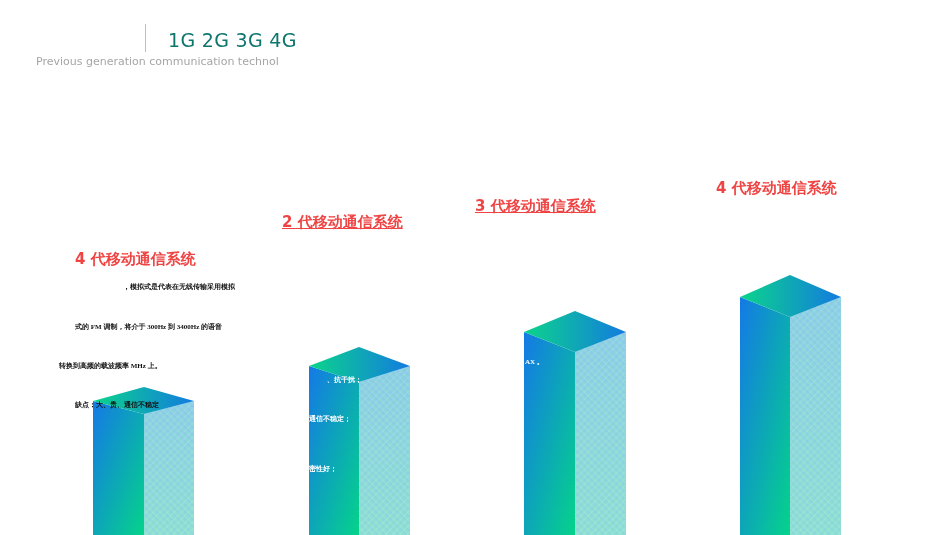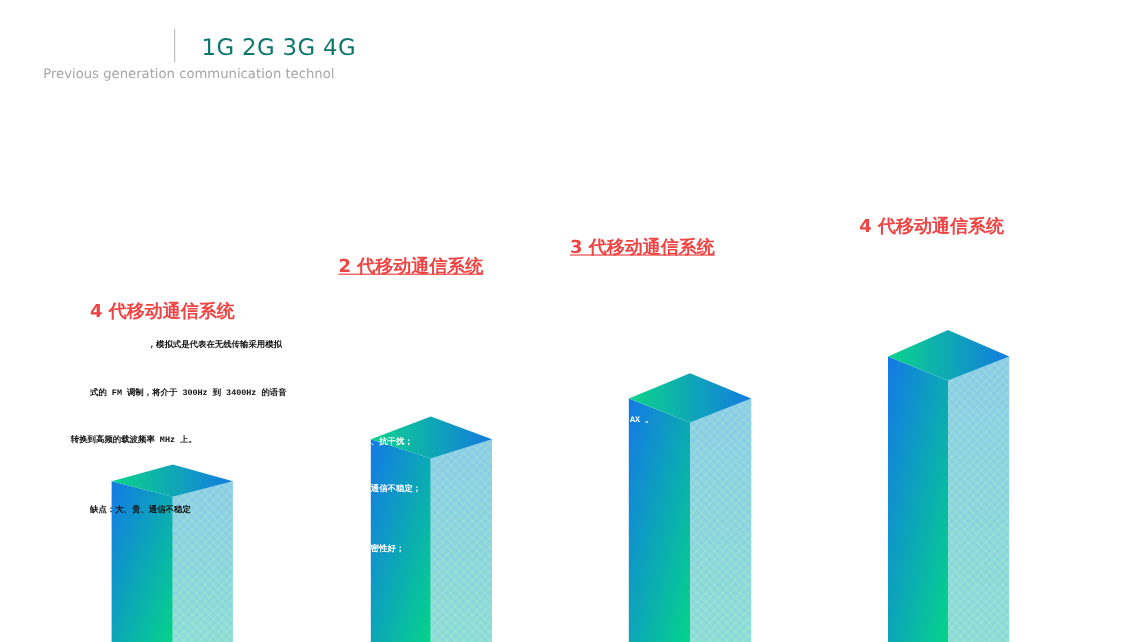--- a/index.html
+++ b/index.html
@@ -2,22 +2,22 @@
 <html><head>
 <meta charset="utf-8">
 <style>
   html, body { margin:0; padding:0; }
   body { width:950px; height:535px; background:#ffffff; position:relative; overflow:hidden;
          font-family:"Liberation Sans","DejaVu Sans",sans-serif; }
   .divider { position:absolute; left:145px; top:24px; width:1px; height:28px; background:#bfbfbf; }
   .title { position:absolute; left:168px; top:29px; font-size:19px; color:#0f766e; font-family:"DejaVu Sans",sans-serif; letter-spacing:0.3px; }
   .subtitle { position:absolute; left:36px; top:55px; font-size:11px; color:#a6a6a6; font-family:"DejaVu Sans",sans-serif; }
   .gen-title { position:absolute; font-size:15px; font-weight:bold; color:#ef4444; font-family:"DejaVu Sans",sans-serif; white-space:nowrap; }
-  .desc { position:absolute; font-size:7px; font-weight:bold; color:#111; white-space:nowrap; font-family:Liberation Mono, monospace; }
-  .desc.white { color:#ffffff; }
+  .desc { position:absolute; font-size:7px; font-weight:bold; color:#111; white-space:nowrap; font-family:Liberation Serif, serif; }
+  .desc.white { color:#ffffff;margin-top:12px; }
   svg.bars { position:absolute; left:0; top:0; }
 </style>
 </head>
 <body>
 
 <div class="divider"></div>
 <div class="title">1G 2G 3G 4G</div>
 <div class="subtitle">Previous generation communication technol</div>
 
 <svg class="bars" width="950" height="535" viewBox="0 0 950 535">
@@ -70,19 +70,19 @@
 </svg>
 
 <div class="gen-title" style="left:75px; top:250px;">4 代移动通信系统</div>
 <div class="gen-title" style="left:282px; top:213px;text-decoration:underline;">2 代移动通信系统</div>
 <div class="gen-title" style="left:475px; top:197px;text-decoration:underline;">3 代移动通信系统</div>
 <div class="gen-title" style="left:716px; top:179px;">4 代移动通信系统</div>
 
 <div class="desc" style="left:123px; top:282px;">，模拟式是代表在无线传输采用模拟</div>
 <div class="desc" style="left:75px; top:322px;text-align:right;">式的 FM 调制，将介于 300Hz 到 3400Hz 的语音</div>
 <div class="desc" style="left:59px; top:361px;">转换到高频的载波频率 MHz 上。</div>
-<div class="desc" style="left:75px; top:400px;margin-top:20px;">缺点：大、贵、通信不稳定</div>
+<div class="desc" style="left:75px; top:400px;">缺点：大、贵、通信不稳定</div>
 
-<div class="desc white" style="left:309px; top:363px;">、抗干扰；</div>
+<div class="desc white" style="left:327px; top:363px;">、抗干扰；</div>
 <div class="desc white" style="left:309px; top:402px;">通信不稳定；</div>
 <div class="desc white" style="left:309px; top:452px;">密性好；</div>
 
 <div class="desc white" style="left:525px; top:345px;">AX 。</div>
 
 </body></html>

